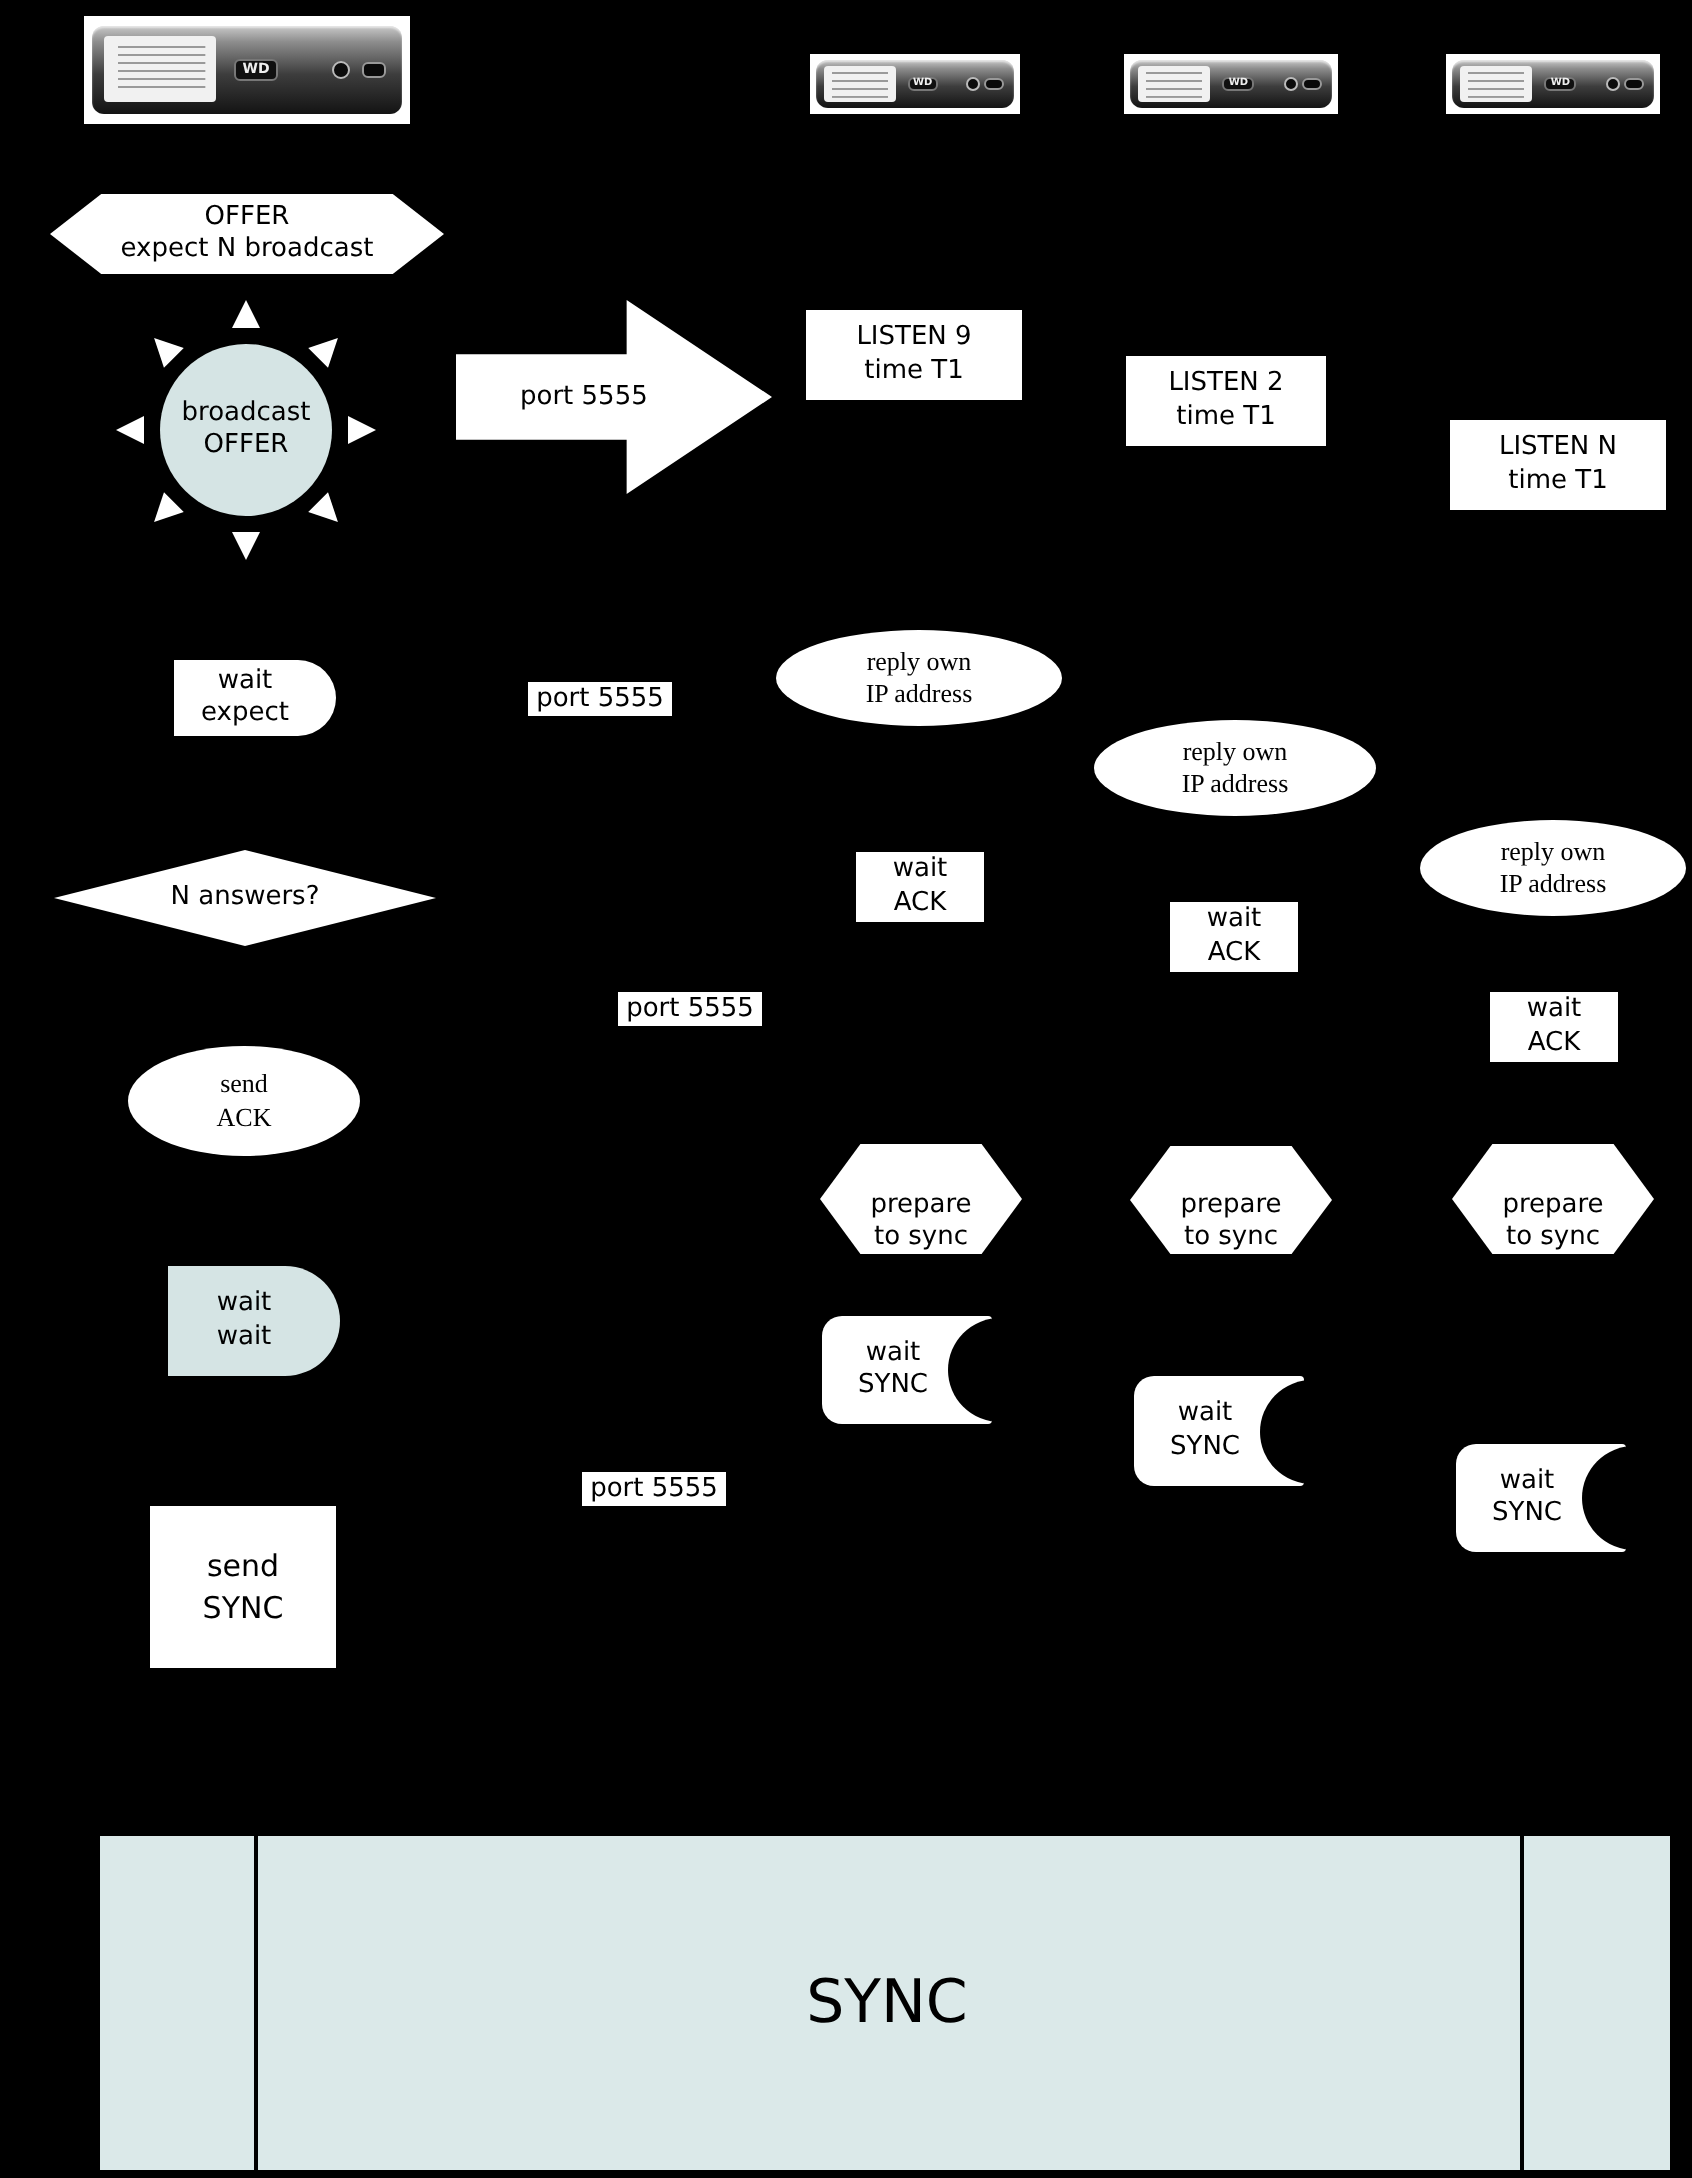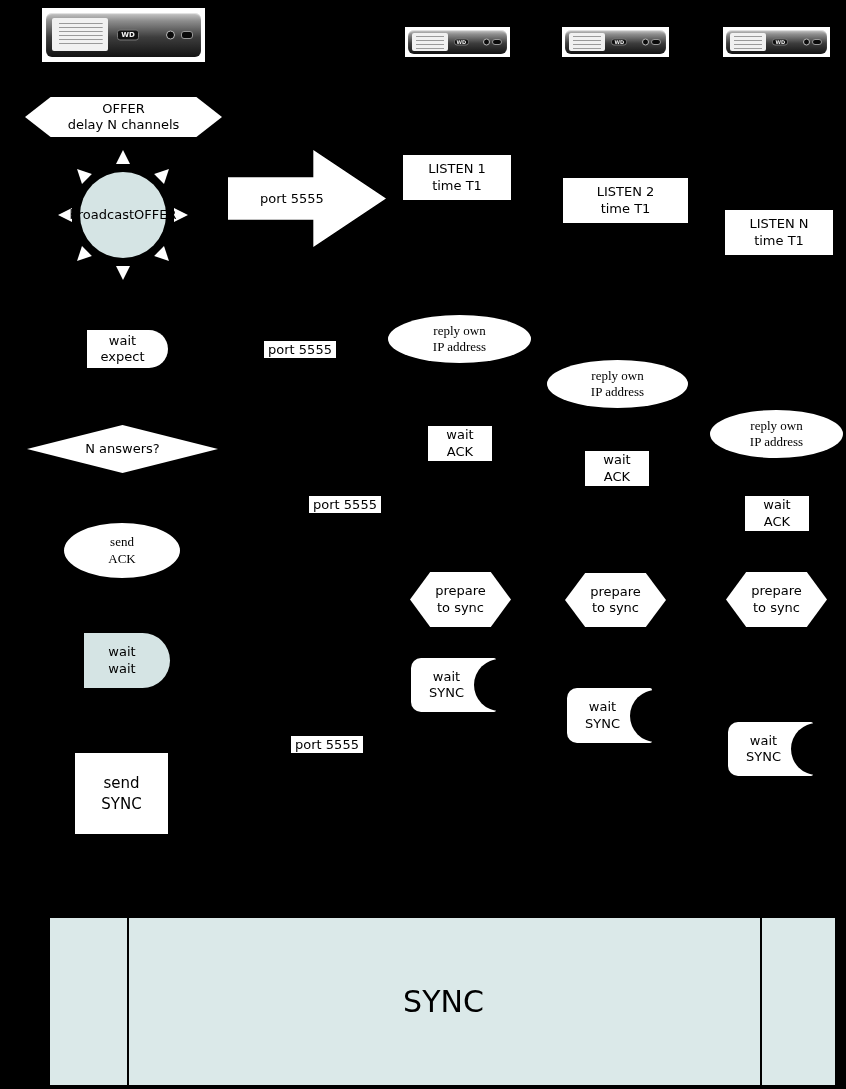--- a/index.html
+++ b/index.html
@@ -8,36 +8,36 @@
     background:#000000;color:#000000;
     font-family:"DejaVu Sans","Liberation Sans",sans-serif;
   }
   .abs{position:absolute;}
   .shape{
     display:flex;flex-direction:column;align-items:center;justify-content:center;
     text-align:center;background:#ffffff;font-size:13px;line-height:1.25;
   }
   .big-text{font-size:15px;line-height:1.35;}
   .ellipse{border-radius:50%;font-family:Liberation Serif, serif;}
-  .hex{clip-path:polygon(0 50%,20% 0,80% 0,100% 50%,80% 100%,20% 100%);}
+  .hex{clip-path:polygon(0 50%,20% 0,80% 0,100% 50%,80% 100%,20% 100%);justify-content:flex-end;}
   .hex-wide{clip-path:polygon(0 50%,13% 0,87% 0,100% 50%,87% 100%,13% 100%);}
   .diamond{clip-path:polygon(50% 0,100% 50%,50% 100%,0 50%);}
   .delay{border-radius:0 999px 999px 0;padding-right:10px;}
   .accent{background:#d5e4e4;}
 
   
   .waitsync{background:#ffffff;overflow:hidden;border-radius:10px 2px 2px 10px;}
   .ws-txt{position:absolute;inset:0;display:flex;flex-direction:column;align-items:center;
     justify-content:center;text-align:center;font-size:13px;line-height:1.25;padding-right:14px;}
   .bite{position:absolute;top:50%;right:-30px;width:52px;height:52px;
     transform:translateY(-50%);border-radius:50%;background:#000000;}
 
   
   .sun-circle{position:absolute;left:27px;top:27px;width:86px;height:86px;border-radius:50%;
-    background:#d5e4e4;display:flex;flex-direction:row;align-items:center;justify-content:center;
+    background:#d5e4e4;display:flex;flex-direction:column;align-items:center;justify-content:center;
     text-align:center;font-size:13px;line-height:1.25;}
   .ray{position:absolute;left:50%;top:50%;width:0;height:0;
     border-left:7px solid transparent;border-right:7px solid transparent;
     border-bottom:14px solid #ffffff;}
 
   
   .arrow{background:#ffffff;
     clip-path:polygon(0 28%,54% 28%,54% 0,100% 50%,54% 100%,54% 72%,0 72%);}
   .arrow-label{position:absolute;left:32px;top:41px;font-size:13px;}
 
@@ -102,21 +102,21 @@
   <div class="dev">
     <div class="dev-label"></div>
     <span class="dev-logo">WD</span>
     <span class="dev-btn1"></span>
     <span class="dev-btn2"></span>
   </div>
 </div>
 
 <div class="abs shape hex-wide" style="left:25px;top:97px;width:197px;height:40px;">
   <span>OFFER</span>
-  <span>delay N channels</span>
+  <span>expect N broadcast</span>
 </div>
 
 <div class="abs" style="left:53px;top:145px;width:140px;height:140px;">
   <div class="ray" style="transform:translate(-50%,-50%) rotate(0deg)   translateY(-58px);"></div>
   <div class="ray" style="transform:translate(-50%,-50%) rotate(45deg)  translateY(-58px);"></div>
   <div class="ray" style="transform:translate(-50%,-50%) rotate(90deg)  translateY(-58px);"></div>
   <div class="ray" style="transform:translate(-50%,-50%) rotate(135deg) translateY(-58px);"></div>
   <div class="ray" style="transform:translate(-50%,-50%) rotate(180deg) translateY(-58px);"></div>
   <div class="ray" style="transform:translate(-50%,-50%) rotate(225deg) translateY(-58px);"></div>
   <div class="ray" style="transform:translate(-50%,-50%) rotate(270deg) translateY(-58px);"></div>
@@ -153,21 +153,21 @@
 </div>
 
 <div class="abs port-label" style="left:291px;top:736px;width:72px;height:17px;">port 5555</div>
 
 <div class="abs shape big-text" style="left:75px;top:753px;width:93px;height:81px;">
   <span>send</span>
   <span>SYNC</span>
 </div>
 
 <div class="abs shape" style="left:403px;top:155px;width:108px;height:45px;">
-  <span>LISTEN 1</span>
+  <span>LISTEN 9</span>
   <span>time T1</span>
 </div>
 <div class="abs shape ellipse" style="left:388px;top:315px;width:143px;height:48px;">
   <span>reply own</span>
   <span>IP address</span>
 </div>
 <div class="abs shape" style="left:428px;top:426px;width:64px;height:35px;">
   <span>wait</span>
   <span>ACK</span>
 </div>
@@ -176,21 +176,21 @@
   <span>to sync</span>
 </div>
 <div class="abs waitsync" style="left:411px;top:658px;width:85px;height:54px;">
   <div class="ws-txt">
     <span>wait</span>
     <span>SYNC</span>
   </div>
   <div class="bite"></div>
 </div>
 
-<div class="abs shape" style="left:563px;top:178px;width:125px;height:45px;">
+<div class="abs shape" style="left:563px;top:178px;width:100px;height:45px;">
   <span>LISTEN 2</span>
   <span>time T1</span>
 </div>
 <div class="abs shape ellipse" style="left:547px;top:360px;width:141px;height:48px;">
   <span>reply own</span>
   <span>IP address</span>
 </div>
 <div class="abs shape" style="left:585px;top:451px;width:64px;height:35px;">
   <span>wait</span>
   <span>ACK</span>

